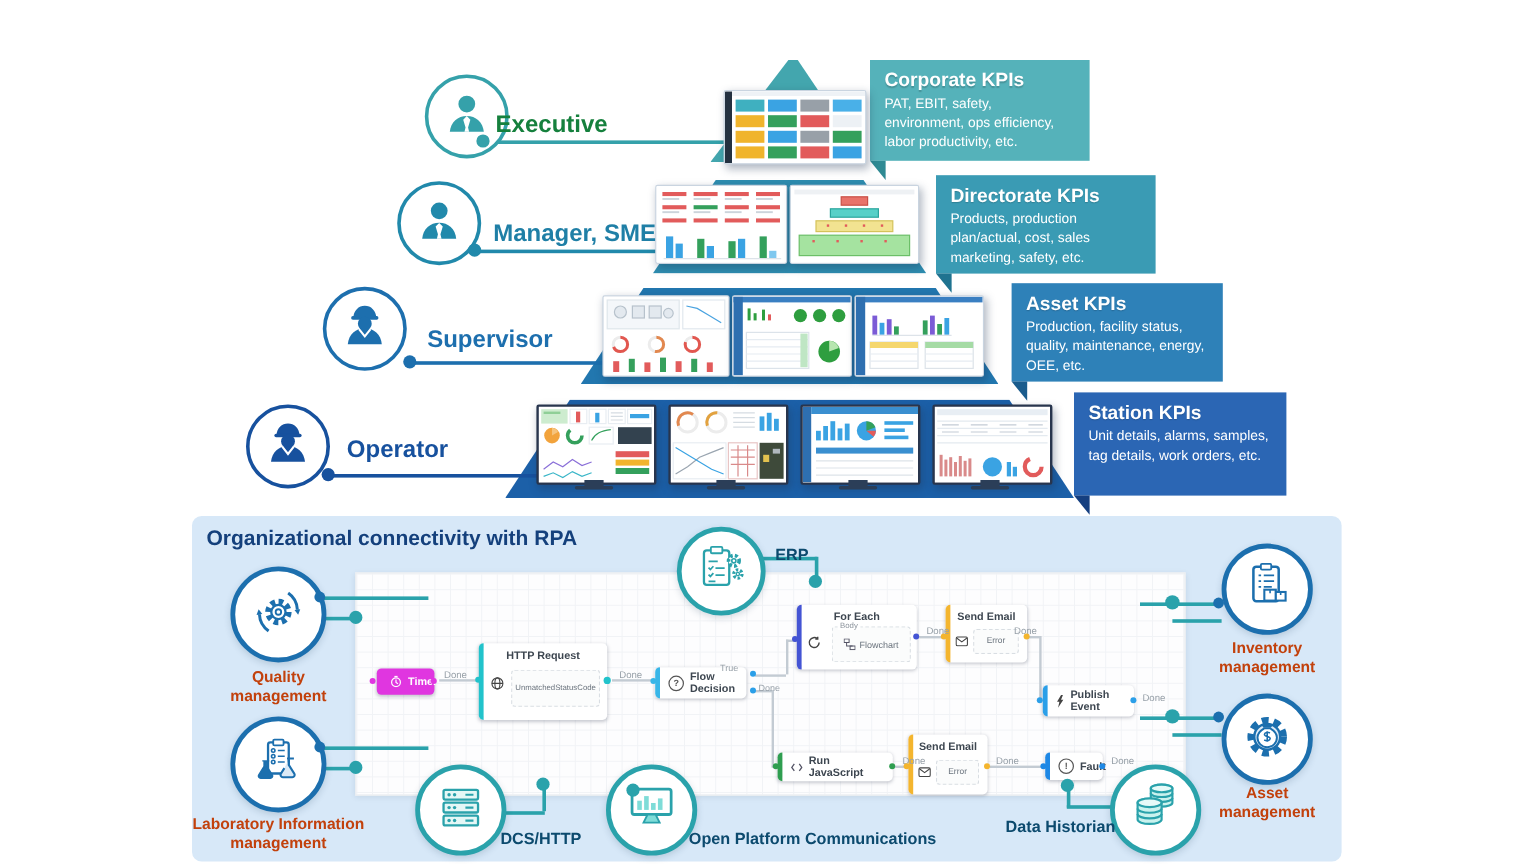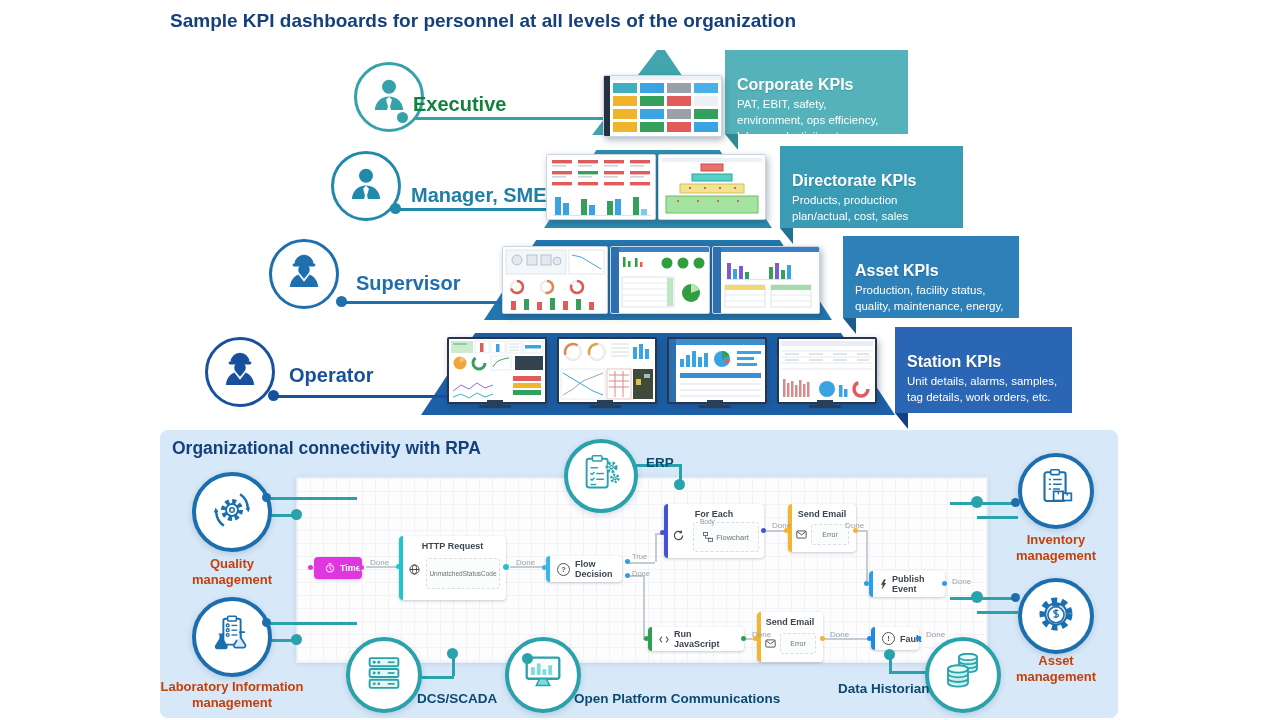--- a/index.html
+++ b/index.html
@@ -1,19 +1,19 @@
 <!DOCTYPE html>
 <html><head>
 <meta charset="utf-8">
 <style>
   html,body{margin:0;padding:0;background:#fff}
   .stage{position:relative;width:1280px;height:720px;background:#fff;font-family:"Liberation Sans",sans-serif;overflow:hidden}
   .h1{position:absolute;font-size:19px;font-weight:700;color:#14407c}
   .pyr{position:absolute}
-  .kpi-box{position:absolute;color:#fff;padding:26px 12px;box-sizing:border-box}
+  .kpi-box{position:absolute;color:#fff;padding:9px 12px;box-sizing:border-box}
   .kpi-box .t{font-size:16px;font-weight:700;margin-bottom:3px;text-shadow:0 1px 1px rgba(0,0,0,.18)}
   .kpi-box .d{font-size:11.5px;line-height:1.38}
   .fold{position:absolute;left:0;top:100%;width:0;height:0;border-left:13px solid transparent}
   .role-circle{position:absolute;width:64px;height:64px;border-radius:50%;background:#fff;border:3.5px solid;display:flex;align-items:center;justify-content:center;z-index:5}
   .role-label{position:absolute;font-size:20px;font-weight:700;z-index:5;white-space:nowrap}
   .role-line{position:absolute;height:3px;z-index:3}
   .dot{position:absolute;border-radius:50%;z-index:6}
   .thumb{position:absolute;box-shadow:2px 3px 7px rgba(30,50,80,.35);border-radius:2px;overflow:hidden;background:#fff;border:1px solid #c9d4e0;z-index:4}
   .thumb.mon{border:2px solid #28354d}
   .stand{position:absolute;background:#2b3e58;z-index:4}
@@ -41,21 +41,20 @@
   .syslabel{position:absolute;font-weight:700;font-size:13px;line-height:1.25;text-align:center;z-index:5}
   .syslabel.blue{color:#c2410c}
   .syslabel.teal{color:#0c4a6e;white-space:nowrap;font-size:13.5px}
   .timer{background:#e036e0;color:#fff;border-radius:4px}
 </style>
 </head>
 <body>
 
 <div class="stage">
 
-  <div class="h1" style="left:170px;top:10px">Sample KPI dashboards for personnel at all levels of the organization</div>
 
   <div class="pyr" style="left:592px;top:50px;width:130px;height:85px;background:#43a6ae;clip-path:polygon(50% 0,56% 0,100% 100%,0 100%)"></div>
   <div class="pyr" style="left:544px;top:150px;width:228px;height:78px;background:#2e8db0;clip-path:polygon(23% 0,77% 0,100% 100%,0 100%)"></div>
   <div class="pyr" style="left:484px;top:240px;width:348px;height:80px;background:#2277af;clip-path:polygon(15% 0,85% 0,100% 100%,0 100%)"></div>
   <div class="pyr" style="left:421px;top:333px;width:474px;height:82px;background:#1c60a8;clip-path:polygon(11.4% 0,88.6% 0,100% 100%,0 100%)"></div>
 
   <div class="kpi-box" style="left:725px;top:50px;width:183px;height:84px;background:#55b2ba;z-index:2" able="false">
     <div class="fold" style="border-top:16px solid #2f8a93"></div>
     <div class="t">Corporate KPIs</div>
     <div class="d">PAT, EBIT, safety, environment, ops efficiency, labor productivity, etc.</div>
@@ -489,21 +488,21 @@
             <circle cx="13.8" cy="35.3" r="1.5"></circle>
             <circle cx="18.6" cy="35.3" r="1.5"></circle>
           </g>
           <g stroke="#2aa2ab" stroke-width="1.8">
             <path d="M28 12.8h7"></path>
             <path d="M28 24h7"></path>
             <path d="M28 35.3h7"></path>
           </g>
         </svg></span>
   </div>
-  <div class="syslabel teal" style="left:417px;top:691px">DCS/SCADA</div>
+  <div class="syslabel teal" style="left:417px;top:691px">DCS/HTTP</div>
 
   <div class="sys teal" style="left:505px;top:637px;width:76px;height:76px">
     <span><svg width="46" height="46" viewBox="0 0 48 48">
           <rect x="7" y="8" width="34" height="22" rx="2" fill="#fff" stroke="#2aa2ab" stroke-width="2.4"></rect>
           <g fill="#7edcd8">
             <rect x="11.5" y="18" width="4" height="8"></rect>
             <rect x="17.5" y="14" width="4" height="12"></rect>
             <rect x="23.5" y="20" width="4" height="6"></rect>
             <rect x="29.5" y="16" width="4" height="10"></rect>
           </g>
@@ -678,21 +677,21 @@
   </div>
 
   <div class="node simple" style="left:871px;top:627px;width:48px;height:23px">
     <span class="bar" style="background:#1e88e5"></span>
     <span class="circ">!</span>
     <span>Fault</span>
   </div>
 
   <span class="flabel" style="left:370px;top:558px">Done</span>
   <span class="flabel" style="left:516px;top:558px">Done</span>
-  <span class="flabel" style="left:632px;top:552px;font-size:7.5px">True</span>
+  <span class="flabel" style="left:600px;top:552px;font-size:7.5px">True</span>
   <span class="flabel" style="left:632px;top:569px;font-size:7.5px">Done</span>
   <span class="flabel" style="left:772px;top:521px">Done</span>
   <span class="flabel" style="left:845px;top:521px">Done</span>
   <span class="flabel" style="left:952px;top:577px">Done</span>
   <span class="flabel" style="left:752px;top:630px">Done</span>
   <span class="flabel" style="left:830px;top:630px">Done</span>
   <span class="flabel" style="left:926px;top:630px">Done</span>
 
   <span class="dot" style="left:308px;top:565px;width:5px;height:5px;background:#e036e0"></span>
   <span class="dot" style="left:359px;top:565px;width:5px;height:5px;background:#e036e0"></span>

